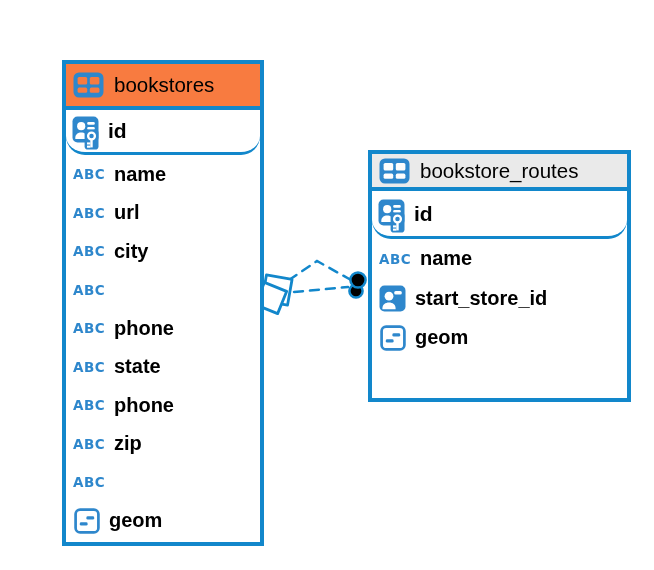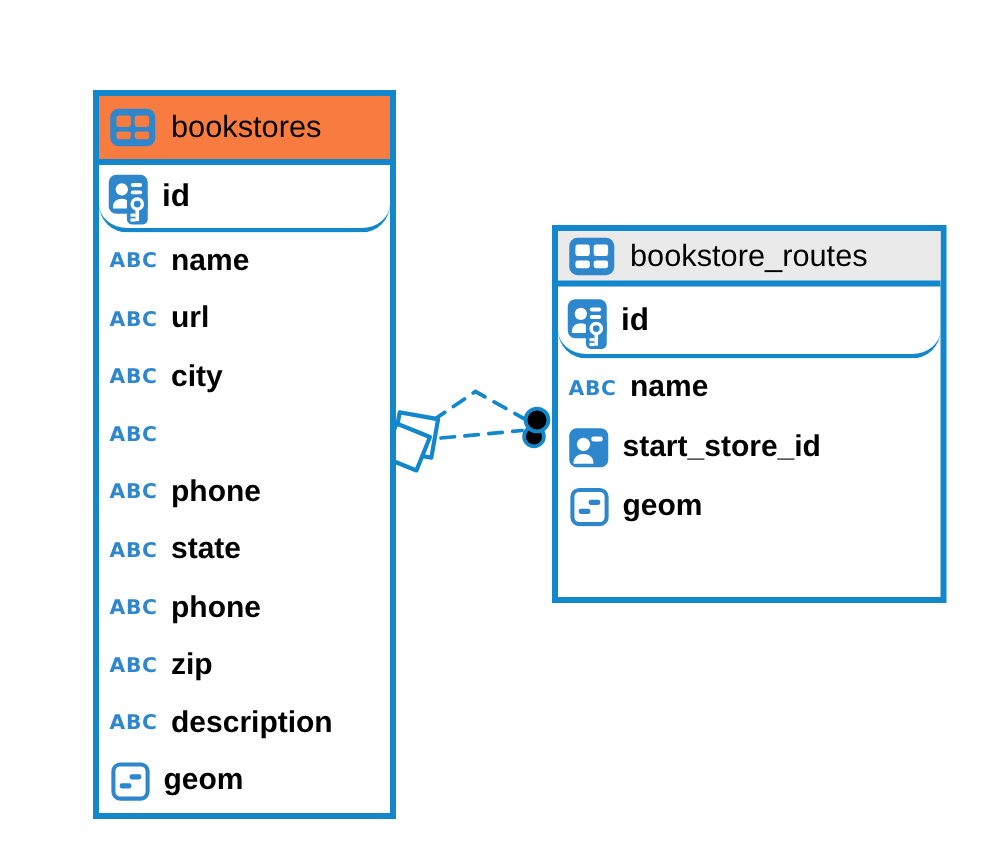--- a/index.html
+++ b/index.html
@@ -147,21 +147,20 @@
         <div class="field-row">
           <span class="abc">ABC</span>
           <span class="fname">phone</span>
         </div>
         <div class="field-row">
           <span class="abc">ABC</span>
           <span class="fname">zip</span>
         </div>
         <div class="field-row">
           <span class="abc">ABC</span>
-          <span class="fname">description</span>
         </div>
         <div class="field-row">
           <span class="ficon">
             <svg width="26" height="26" viewBox="0 0 26 26">
     <rect x="1.6" y="1.6" width="22.8" height="22.8" rx="4.5" fill="#fff" stroke="#2E87CC" stroke-width="2.7"></rect>
     <rect x="12.4" y="8.2" width="7.8" height="3.4" rx="1.4" fill="#2E87CC"></rect>
     <rect x="5.8" y="14.2" width="7.8" height="3.4" rx="1.4" fill="#2E87CC"></rect>
   </svg>
           </span>
           <span class="fname">geom</span>

